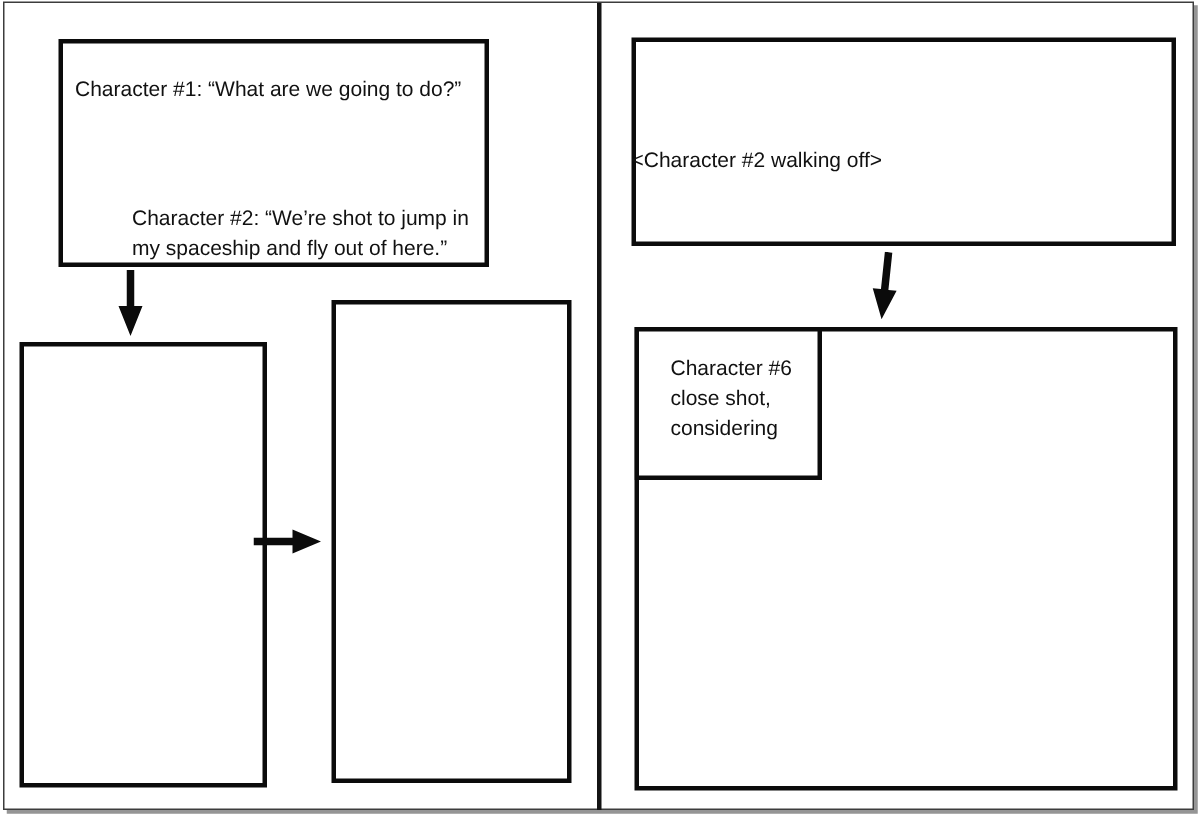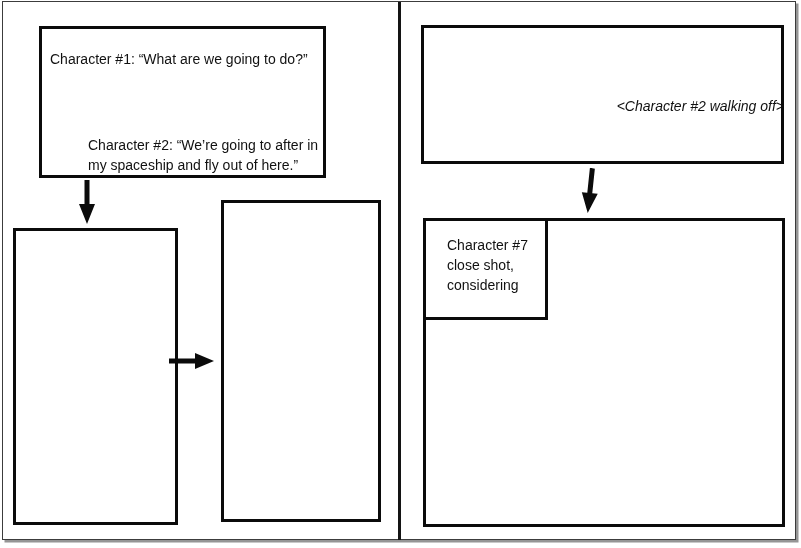--- a/index.html
+++ b/index.html
@@ -42,21 +42,21 @@
   }
   .sbox.inner { background: #ffffff; }
   .txt {
     position: absolute;
     font-size: 14px;
     line-height: 20px;
     color: #111111;
     white-space: nowrap;
   }
   .multiline { white-space: pre-line; }
-  .centered { text-align: right; white-space: nowrap; font-style: italic; }
+  .centered { text-align: left; white-space: nowrap; }
   .arrow {
     position: absolute;
   }
   .arrow svg { display: block; }
   
   #box-intro   { left: 39px;  top: 26px;  width: 287px; height: 152px; }
   #box-char1   { left: 13px;  top: 228px; width: 165px; height: 297px; }
   #box-char2   { left: 221px; top: 200px; width: 160px; height: 322px; }
   #box-walkoff { left: 421px; top: 25px;  width: 363px; height: 139px; }
   #box-chase   { left: 423px; top: 218px; width: 362px; height: 309px; }
@@ -82,25 +82,25 @@
 
   <div class="sbox" id="box-intro"></div>
   <div class="sbox" id="box-char1"></div>
   <div class="sbox" id="box-char2"></div>
 
   <div class="sbox" id="box-walkoff"></div>
   <div class="sbox" id="box-chase"></div>
   <div class="sbox inner" id="box-closeup"></div>
 
   <div class="txt" id="txt-intro-c1">Character #1: “What are we going to do?”</div>
-  <div class="txt multiline" id="txt-intro-c2">Character #2: “We’re going to after in
+  <div class="txt multiline" id="txt-intro-c2">Character #2: “We’re shot to jump in
 my spaceship and fly out of here.”</div>
 
   <div class="txt centered" id="txt-walkoff">&lt;Character #2 walking off&gt;</div>
-  <div class="txt multiline" id="txt-closeup">Character #7
+  <div class="txt multiline" id="txt-closeup">Character #6
 close shot,
 considering</div>
 
   <div class="arrow" id="arrow-intro-down">
     <svg width="20" height="45" viewBox="0 0 20 45">
       <path d="M7.5 0 H12.5 V24 H18 L10 44 L2 24 H7.5 Z" fill="#0b0b0b"></path>
     </svg>
   </div>
   <div class="arrow" id="arrow-char1-right">
     <svg width="46" height="20" viewBox="0 0 46 20">

